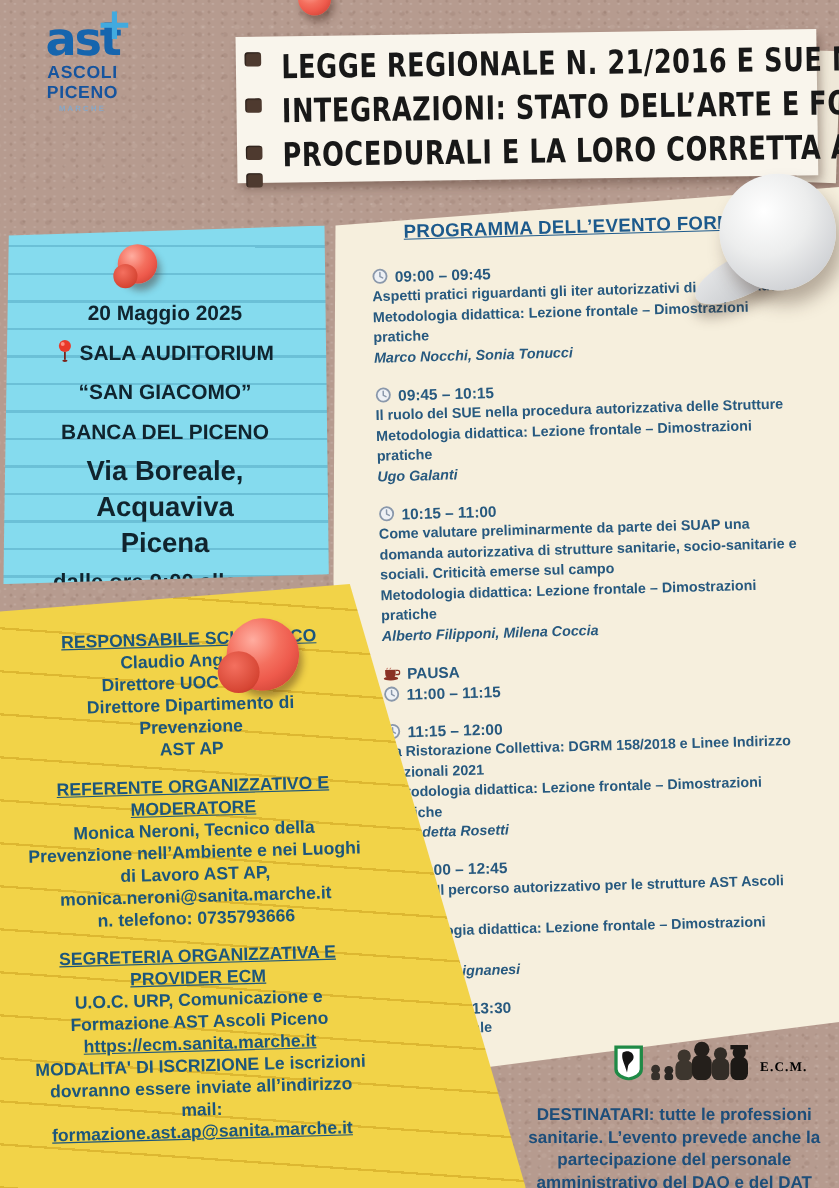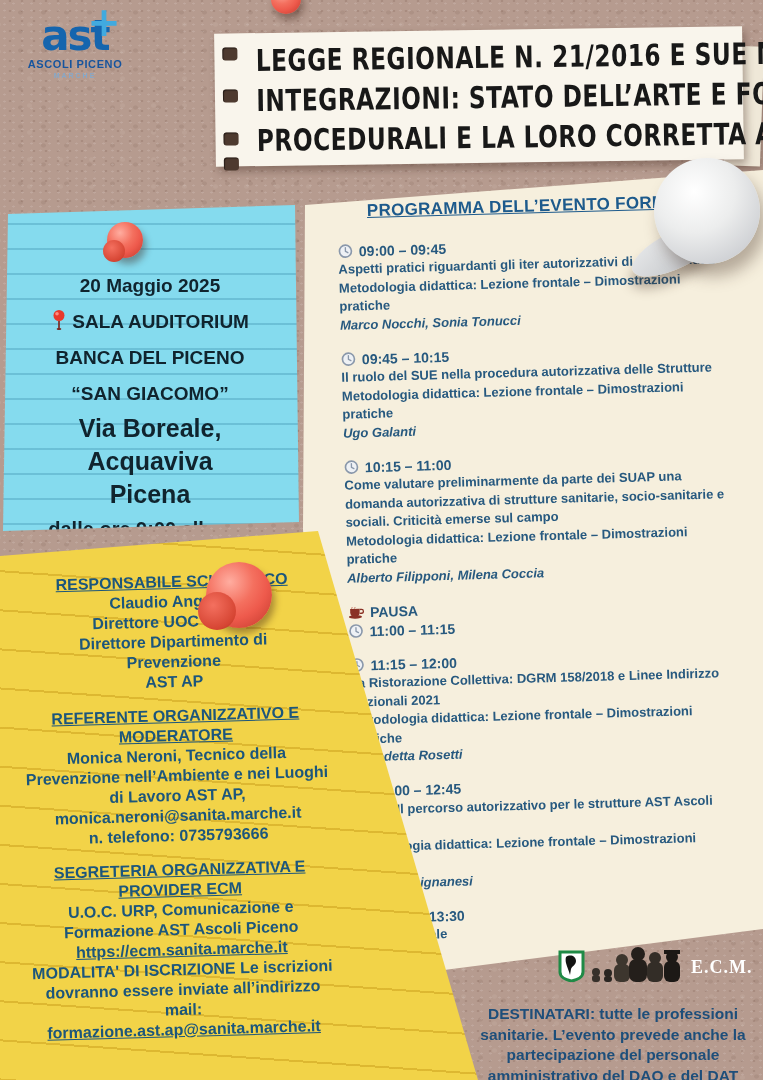--- a/index.html
+++ b/index.html
@@ -25,21 +25,21 @@
   .title-text{position:absolute;left:34px;top:8px;right:10px;text-align:center;
     font-family:"DejaVu Sans", sans-serif;font-weight:800;color:#181818;
     font-size:24px;line-height:40px;letter-spacing:.5px;}
   .title-line{display:block;transform:scale(.97,1.25);transform-origin:center;white-space:nowrap;}
   
   .ast-logo{position:absolute;left:16px;top:16px;width:118px;text-align:center;}
   .wordmark{position:relative;display:inline-block;font-family:"DejaVu Sans", sans-serif;
     font-weight:800;font-size:42px;line-height:40px;color:#1565ae;letter-spacing:-2px;}
   .wordmark .plus{position:absolute;right:-12px;top:-14px;color:#41aadf;
     font-size:40px;font-weight:800;letter-spacing:0;}
-  .ast-org{font-size:11px;font-weight:800;color:#16549e;letter-spacing:.6px;margin-top:2px;}
+  .ast-org{font-size:16px;font-weight:800;color:#16549e;letter-spacing:.6px;margin-top:2px;}
   .ast-region{font-size:7px;font-weight:700;color:#86a8c9;letter-spacing:2px;margin-top:2px;}
   
   .program-paper{position:absolute;inset:0;background:#f6efdd;
     clip-path:polygon(305px 205px,763px 170px,763px 929px,351px 982px,303px 530px);
     filter:drop-shadow(-4px 6px 7px rgba(70,45,35,.35));}
   .program-content{position:absolute;left:347px;top:190px;width:412px;transform:rotate(-1.6deg);
     color:#27597f;}
   .prog-title{font-size:17px;font-weight:800;color:#1d5a8c;text-align:center;
     text-decoration:underline;letter-spacing:.3px;margin:6px 0 20px 0;}
   .session{margin-bottom:15px;}
@@ -81,22 +81,22 @@
     background:radial-gradient(circle at 40% 35%, #f4705f 0%, #d64533 70%, #a92c21 100%);}
   .pin-white{position:absolute;left:642px;top:158px;width:124px;height:125px;}
   .pin-white .base{position:absolute;left:-14px;top:74px;width:96px;height:36px;border-radius:50%;
     background:linear-gradient(160deg,#e8e9ea,#bfc2c6);transform:rotate(-26deg);
     box-shadow:-6px 10px 12px rgba(60,40,30,.35);}
   .pin-white .ball{position:absolute;left:12px;top:0;width:106px;height:106px;border-radius:50%;
     background:radial-gradient(circle at 38% 32%, #ffffff 0%, #eceded 42%, #ccced2 82%, #b2b5ba 100%);
     box-shadow:6px 12px 16px rgba(60,40,30,.35);}
   
   .ecm-row{position:absolute;left:558px;top:946px;display:flex;align-items:flex-end;gap:3px;}
-  .ecm-label{font-family:"Liberation Serif", serif;font-weight:700;font-size:18px;
-    color:#ffffff;letter-spacing:1px;padding-bottom:4px;}
+  .ecm-label{font-family:"Liberation Serif", serif;font-weight:700;font-size:12px;
+    color:#000000;letter-spacing:1px;padding-bottom:4px;}
   .ecm-credits{position:absolute;left:505px;top:980px;width:225px;text-align:center;
     font-size:13.5px;font-weight:800;color:#1d4a6e;}
   .destinatari{position:absolute;left:468px;top:1004px;width:290px;text-align:center;
     font-size:15.5px;font-weight:800;color:#1d4e7a;line-height:20.5px;white-space:pre-line;}
   .icon-inline{display:inline-block;vertical-align:-3px;}
 </style>
 </head>
 <body>
 
 <div id="page">
@@ -239,22 +239,22 @@
       <div class="bn-date">20 Maggio 2025</div>
       <div class="bn-line">
         <svg class="icon-inline" width="16" height="22" viewBox="0 0 16 22">
             <circle cx="8" cy="6.5" r="5.5" fill="#e8392b"></circle>
             <circle cx="6" cy="4.8" r="1.8" fill="#ff8d80"></circle>
             <path d="M8 12v7" stroke="#7a2118" stroke-width="1.6"></path>
             <ellipse cx="8" cy="20" rx="2.4" ry="1" fill="#7a2118"></ellipse>
           </svg>
         <span>SALA AUDITORIUM</span>
       </div>
+      <div class="bn-line">“SAN GIACOMO”</div>
       <div class="bn-line">BANCA DEL PICENO</div>
-      <div class="bn-line">“SAN GIACOMO”</div>
       <div class="bn-addr">Via Boreale, Acquaviva
 Picena</div>
       <div class="bn-hours">dalle ore 9:00 alle ore
 13:30</div>
     </div>
   </div>
 
   <div class="yellow-note">
     <div class="yellow-content">
       <div class="y-section">

